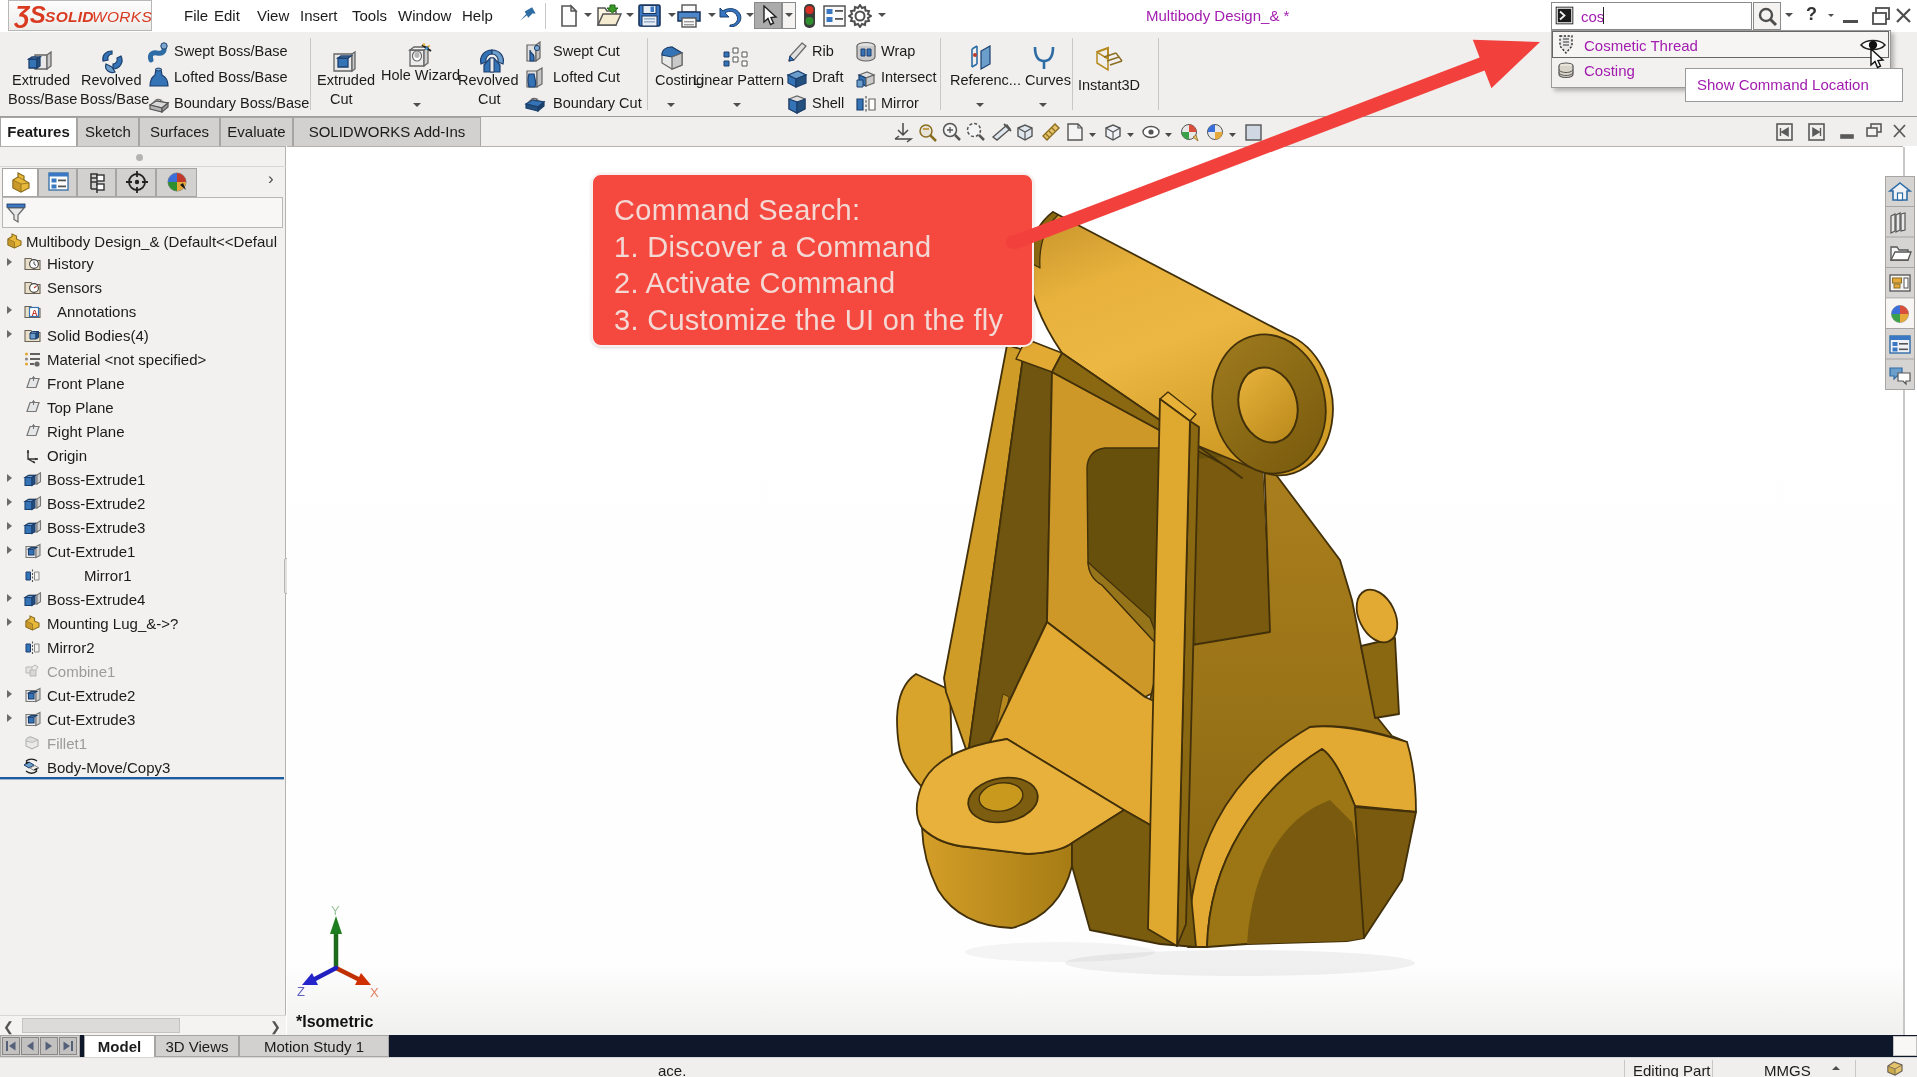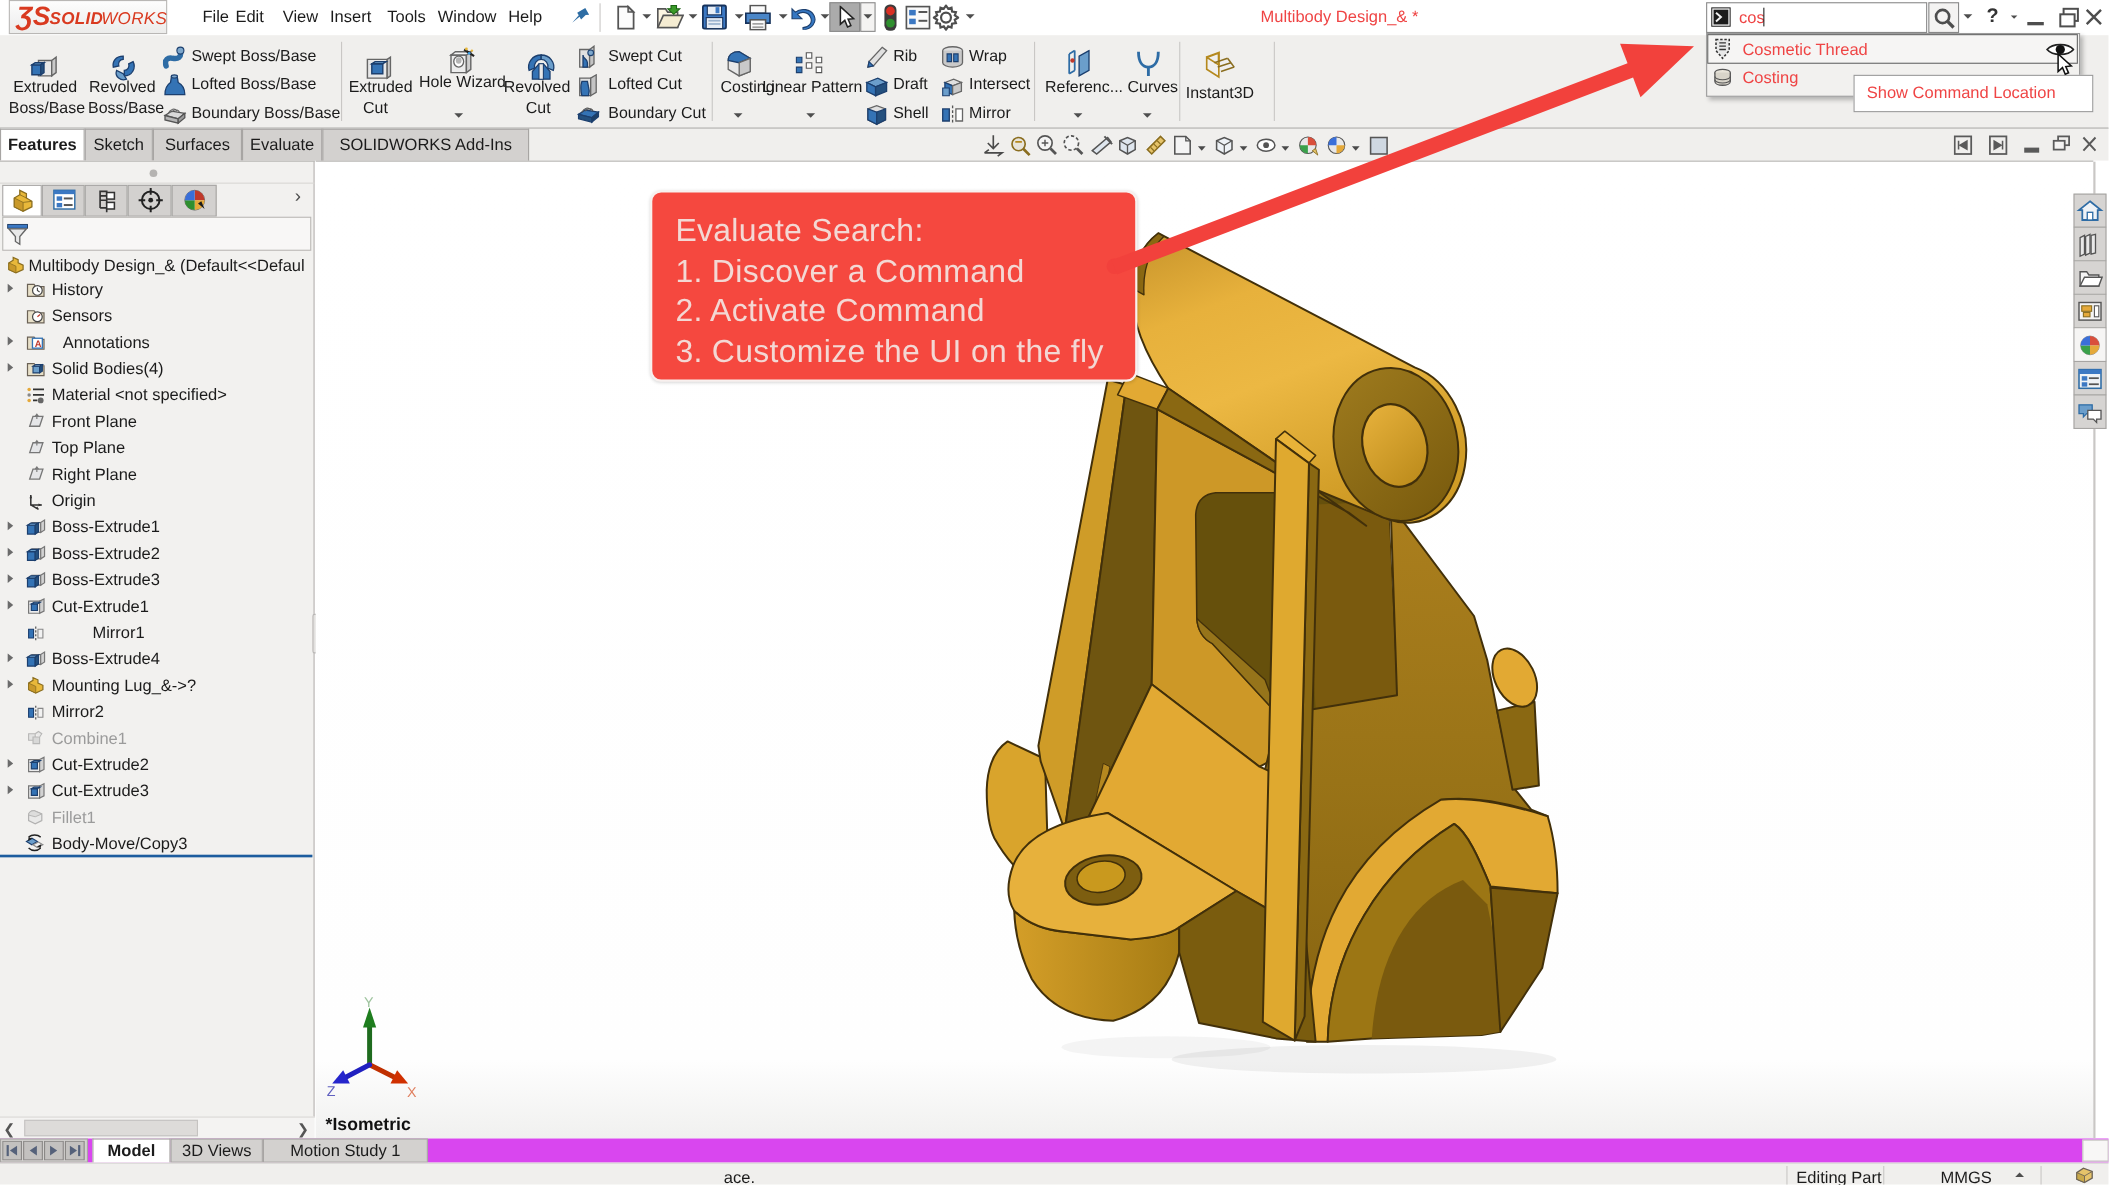--- a/index.html
+++ b/index.html
@@ -1,19 +1,19 @@
 <!DOCTYPE html>
 <html><head>
 <meta charset="utf-8">
 <style>
 * { margin:0; padding:0; box-sizing:border-box; }
 html,body { width:1917px; height:1077px; overflow:hidden; font-family:"Liberation Sans", sans-serif; background:#fff; }
 #root { position:relative; width:1917px; height:1077px; }
 .abs { position:absolute; }
-.txt { position:absolute; white-space:nowrap; color:#ef4444; }
+.txt { position:absolute; white-space:nowrap; color:#a21caf; }
 
 #titlebar { position:absolute; left:0; top:0; width:1917px; height:32px; background:#ffffff; }
 #logobtn { position:absolute; left:8px; top:0px; width:144px; height:31px;
   background:linear-gradient(180deg,#fdfdfd,#ececeb); border:1px solid #b9b7b5; }
 .menuitem { position:absolute; top:7px; font-size:15px; color:#1b1b1b; }
 
 #ribbon { position:absolute; left:0; top:32px; width:1917px; height:85px; background:#f0efed; border-bottom:1px solid #9f9e9c;}
 .rlbl { position:absolute; font-size:14.5px; color:#1b1b1b; white-space:nowrap; }
 .vsep { position:absolute; top:6px; height:72px; width:1px; background:#c9c7c5; }
 .darr { position:absolute; width:0; height:0; border-left:4px solid transparent; border-right:4px solid transparent; border-top:4px solid #4e4e4e; }
@@ -22,21 +22,21 @@
 .ctab { position:absolute; top:0px; height:29px; background:#d3d1cf; border:1px solid #a7a5a3; border-bottom:none; font-size:15px; color:#1b1b1b; text-align:center; line-height:28px; }
 
 #leftpanel { position:absolute; left:0; top:146px; width:286px; height:870px; background:#f2f1ef; border-top:1px solid #b4b2b0; border-right:1px solid #b5b3b1;}
 .treetxt { position:absolute; font-size:15px; color:#1b1b1b; white-space:nowrap; }
 
 #viewport { position:absolute; left:287px; top:146px; width:1616px; height:889px; background:linear-gradient(180deg,#ffffff 0%,#fefefe 92%,#f0f0ef 100%); border-top:1px solid #b4b2b0; }
 
 #callout { position:absolute; left:591px; top:173px; width:443px; height:174px; background:#f5483f; border:2px solid #f8f0ee; border-radius:10px; box-shadow:0 1px 3px rgba(0,0,0,0.15); }
 #callout div { color:#f3d8d4; font-size:29px; line-height:36.5px; margin-left:21px; letter-spacing:0.3px; }
 
-#bottomtabs { position:absolute; left:0; top:1035px; width:1917px; height:22px; background:#d946ef; }
+#bottomtabs { position:absolute; left:0; top:1035px; width:1917px; height:22px; background:#0f172a; }
 #statusbar { position:absolute; left:0; top:1057px; width:1917px; height:20px; background:#f0efed; border-top:1px solid #d9d7d5; }
 .btab { position:absolute; top:0; height:22px; background:#d3d1cf; border:1px solid #a7a5a3; font-size:15px; color:#1b1b1b; text-align:center; line-height:21px;}
 </style>
 </head>
 <body>
 <div id="root">
   <div id="titlebar">
     <div id="logobtn"></div>
     <svg class="abs" style="left:8px;top:0;" width="144" height="31" viewBox="0 0 144 31">
 
@@ -772,21 +772,21 @@
       <path d="M 336 968 L 360 980" stroke="#c03000" stroke-width="4.5"></path>
       <path d="M 371 985 L 355 985 L 361 973 Z" fill="#d03000"></path>
       <text x="370" y="997" font-size="13" fill="#e08060" font-family="Liberation Sans">X</text>
       <path d="M 336 968 L 313 980" stroke="#2020c0" stroke-width="4.5"></path>
       <path d="M 302 985 L 318 985 L 312 973 Z" fill="#2525cc"></path>
       <text x="297" y="996" font-size="13" fill="#6060c0" font-family="Liberation Sans">Z</text>
     </g>
     <text x="296" y="1027" font-size="16" font-weight="bold" fill="#111" font-family="Liberation Sans">*Isometric</text>
   </svg>
   <div id="callout">
-    <div style="margin-top:17px;">Evaluate Search:</div>
+    <div style="margin-top:17px;">Command Search:</div>
     <div>1. Discover a Command</div>
     <div>2. Activate Command</div>
     <div>3. Customize the UI on the fly</div>
   </div>
   <svg id="arrowsvg" class="abs" style="left:0;top:0; pointer-events:none;" width="1917" height="1077" viewBox="0 0 1917 1077">
     <circle cx="1013" cy="242" r="7" fill="#f2413c"></circle>
     <path d="M 1010.5 236.5 L 1479.6 57.5 L 1472.8 39.7 L 1540 42 L 1491.4 88.3 L 1484.6 70.5 L 1015.5 249.5 Z" fill="#f2413c"></path>
   </svg>
   <div id="bottomtabs">
     <div class="abs" style="left:0px;top:0px;width:80px;height:22px;background:#d3d1cf;border:1px solid #a7a5a3;"></div>

